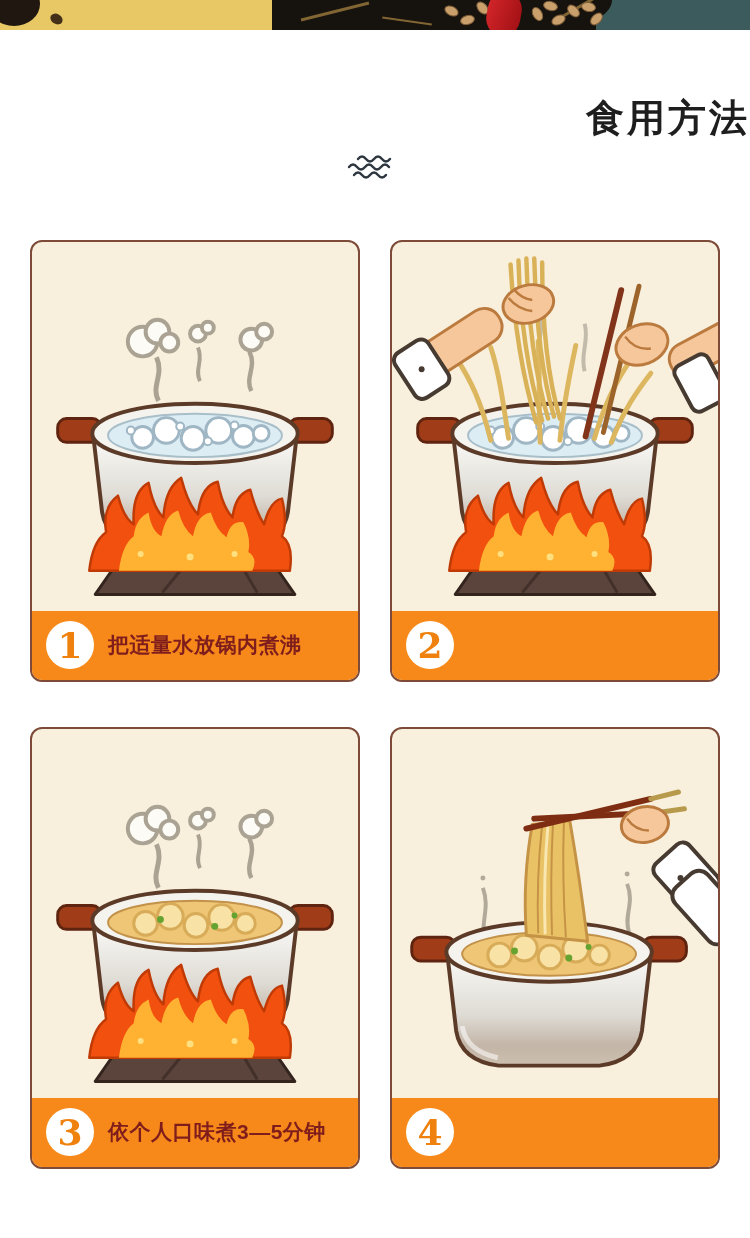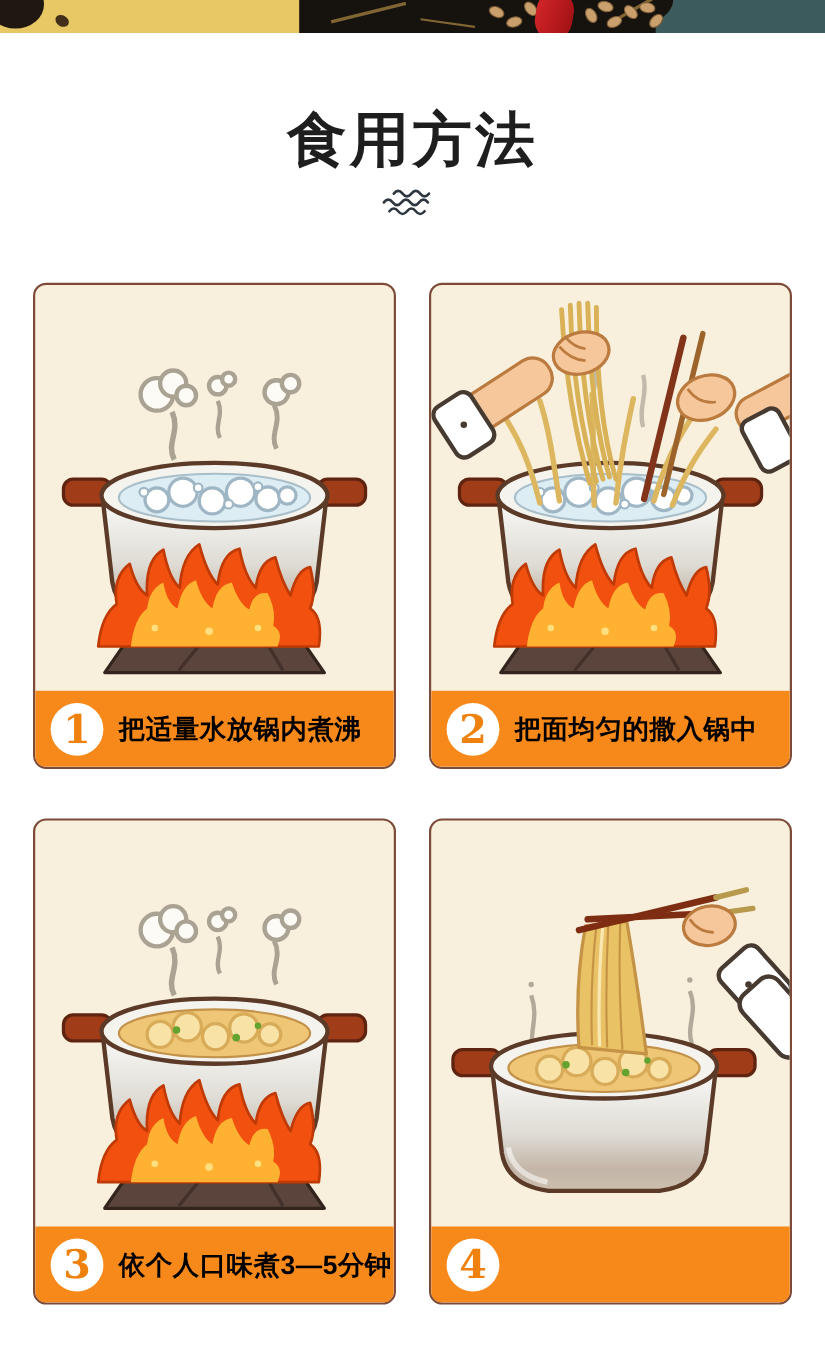--- a/index.html
+++ b/index.html
@@ -17,37 +17,37 @@
   .vein { position:absolute; background:#9c7a3c; opacity:.8; z-index:1; }
   .vein1 { left:300px; top:10px; width:70px; height:3px; transform:rotate(-14deg); }
   .vein2 { left:382px; top:20px; width:50px; height:2px; transform:rotate(8deg); }
   .vein3 { left:556px; top:6px; width:44px; height:3px; transform:rotate(-30deg); }
   .seed { position:absolute; width:13px; height:8px; background:#c9a06b; border:1px solid #7c5c38; border-radius:50%; z-index:2; }
   .chili { position:absolute; left:487px; top:-7px; width:34px; height:42px;
            background:linear-gradient(100deg,#d4262a,#a01014); border-radius:40%;
            transform:rotate(10deg); z-index:3; }
 
   
-  .section-title { margin:68px 0 0 0; text-align:center; font-family:"Liberation Serif","DejaVu Serif",serif;
-                   font-weight:700; font-size:54px; letter-spacing:3px; color:#1e1e1e; line-height:1.1; }
+  .section-title { margin:68px 0 0 0; text-align:right; font-family:"Liberation Serif","DejaVu Serif",serif;
+                   font-weight:700; font-size:38px; letter-spacing:3px; color:#1e1e1e; line-height:1.1; }
   .wave-divider { display:block; margin:14px auto 0 auto; }
 
   
   .steps-grid { display:grid; grid-template-columns:1fr 1fr; column-gap:30px; row-gap:45px;
                 padding:0 30px; margin-top:60px; }
   .step-card { height:442px; box-sizing:border-box; border:2px solid #7d4b38; border-radius:12px;
                overflow:hidden; background:#f8efdc; display:flex; flex-direction:column; }
   .illustration { flex:1 1 auto; }
   .illustration svg { width:100%; height:100%; display:block; }
   .step-banner { flex:0 0 69px; height:69px; background:#f7891a; display:flex; align-items:center;
                  padding:0 8px 0 14px; }
   .step-number { width:48px; height:48px; flex:0 0 48px; border-radius:50%; background:#ffffff;
                  color:#ef820e; font-family:"DejaVu Serif","Liberation Serif",serif; font-weight:700;
                  font-size:36px; line-height:48px; text-align:center; }
-  .step-label { margin-left:14px; color:#000000; font-weight:700; font-size:24px;
+  .step-label { margin-left:14px; color:#7f1d1d; font-weight:700; font-size:21px;
                 white-space:nowrap; letter-spacing:.5px; }
 
   .defs-svg { position:absolute; width:0; height:0; overflow:hidden; }
   .bottom-space { height:44px; }
 </style>
 </head>
 <body>
 
 <div class="page">
 
@@ -224,21 +224,20 @@
           <rect x="10" y="101" width="40" height="54" rx="9" transform="rotate(-33 30 128)" fill="#ffffff" stroke="#463a31" stroke-width="4"></rect>
           <circle cx="30" cy="128" r="3" fill="#463a31"></circle>
           <ellipse cx="138" cy="62" rx="26" ry="19" transform="rotate(-15 138 62)" fill="#f6c79b" stroke="#bb7a3e" stroke-width="3"></ellipse>
           <path d="M118,56 q10,12 24,13 M124,48 q8,9 18,10" fill="none" stroke="#bb7a3e" stroke-width="2.5"></path>
           <use href="#stove"></use>
           <use href="#flames"></use>
         </svg>
       </div>
       <div class="step-banner">
         <div class="step-number">2</div>
-        <div class="step-label">把面均匀的撒入锅中</div>
       </div>
     </article>
 
     <article class="step-card">
       <div class="illustration">
         <svg viewBox="0 0 330 372">
           <use href="#steam-puffs"></use>
           <use href="#pot-body"></use>
           <use href="#noodle-surface"></use>
           <use href="#stove"></use>

